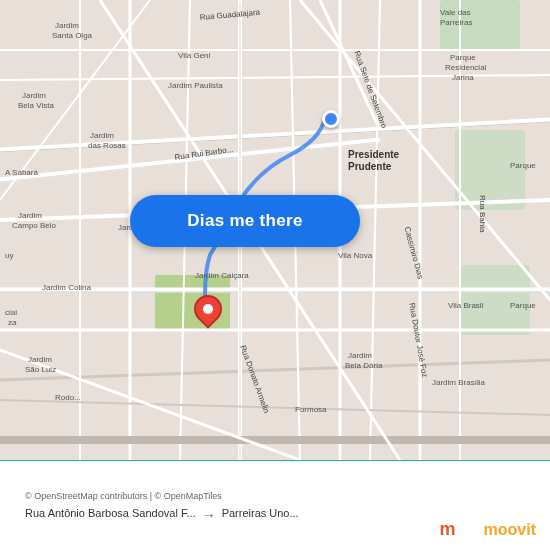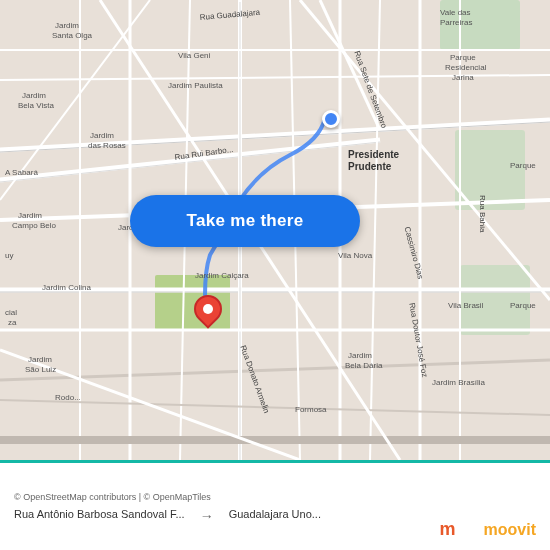--- a/index.html
+++ b/index.html
@@ -92,22 +92,22 @@
     #bottom-bar {
       position: absolute;
       bottom: 0;
       left: 0;
       width: 100%;
       height: 90px;
       background: white;
       display: flex;
       flex-direction: column;
       justify-content: center;
-      padding: 8px 14px;
-      border-top: 3px solid #14b8a6;
+      padding: 8px 25px;
+      border-top: 1px solid #14b8a6;
     }
 
     .attribution {
       font-size: 9px;
       color: #666;
       margin-bottom: 4px;
     }
 
     .moovit-logo {
       position: absolute;
@@ -157,21 +157,21 @@
       stroke-width: 4;
       stroke-linecap: round;
       stroke-linejoin: round;
       opacity: 0.85;
     }
 
     .info-row {
       display: flex;
       align-items: center;
       width: 100%;
-      gap: 15px;
+      gap: 6px;
     }
 
     .location-text {
       font-size: 11px;
       color: #333;
       white-space: nowrap;
       overflow: hidden;
       text-overflow: ellipsis;
     }
 
@@ -305,28 +305,28 @@
 
   <div class="origin-dot"></div>
 
   <div class="dest-marker">
     <div class="pin-body">
       <div class="pin-dot"></div>
     </div>
   </div>
 
   <div class="action-button">
-    <span>Take me there</span>
+    <span>Dias me there</span>
   </div>
 </div>
 
 <div id="bottom-bar">
   <div class="attribution">© OpenStreetMap contributors | © OpenMapTiles</div>
   <div class="info-row">
     <span class="location-text">Rua Antônio Barbosa Sandoval F...</span>
     <span class="sep-arrow">→</span>
-    <span class="location-text">Guadalajara Uno...</span>
+    <span class="location-text">Parreiras Uno...</span>
     <div class="moovit-logo">
       <span class="moovit-m">m</span>
       <span class="moovit-text">moovit</span>
     </div>
   </div>
 </div>
 
 </body></html>

